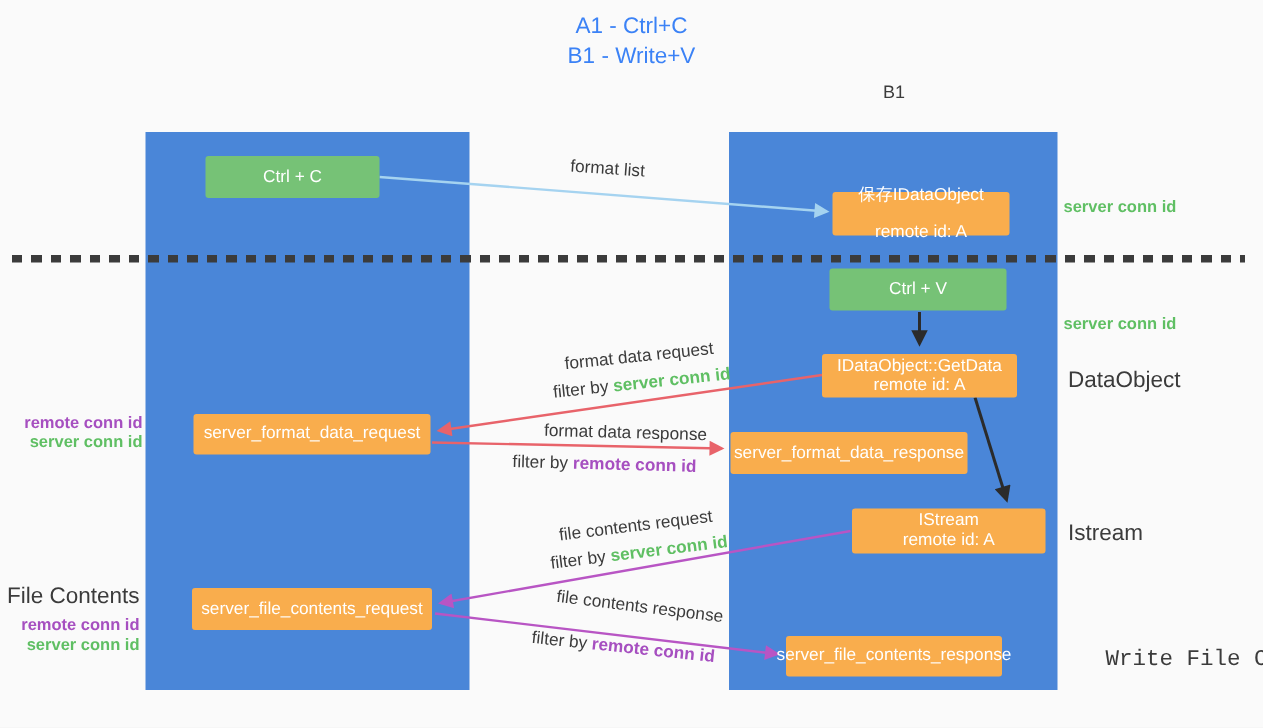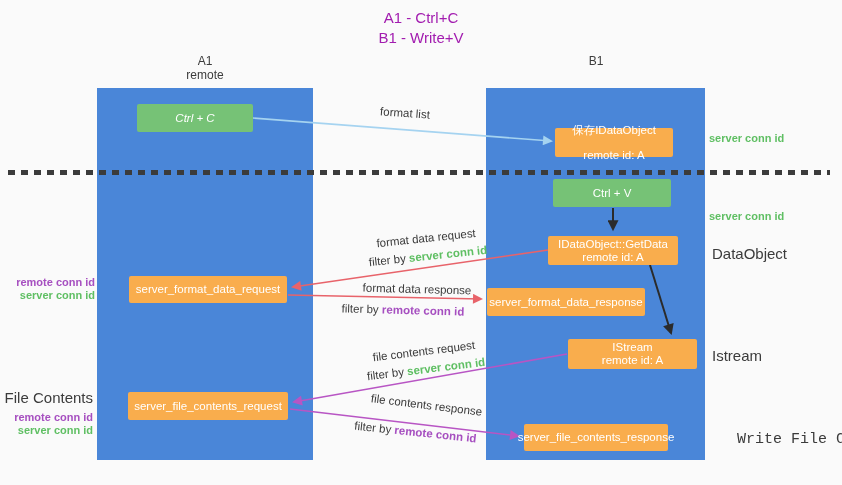--- a/index.html
+++ b/index.html
@@ -1,21 +1,21 @@
 <!DOCTYPE html>
 <html><head>
 <meta charset="utf-8">
 <style>
   html,body{margin:0;padding:0;background:#f4f4f4;}
   .canvas{
     position:relative;width:842px;height:485px;background:#fafafa;
     font-family:"Liberation Sans",sans-serif;color:#3b3b3b;overflow:hidden;
   }
   .title{position:absolute;left:331px;top:8px;width:180px;text-align:center;
-    font-size:15px;line-height:20px;color:#a21caf;}
+    font-size:15px;line-height:20px;color:#3b82f6;}
   .lane{position:absolute;top:88px;height:372px;background:#4a86d8;}
   .lane-left{left:97px;width:216px;}
   .lane-right{left:486px;width:219px;}
   .lane-header{position:absolute;top:54px;width:120px;text-align:center;
     font-size:12px;line-height:14px;color:#3c3c3c;}
   .hdr-left{left:145px;}
   .hdr-right{left:536px;}
   .node{position:absolute;display:flex;flex-direction:column;align-items:center;
     justify-content:center;color:#fff;font-size:11.5px;line-height:13px;
     border-radius:2px;text-align:center;}
@@ -34,24 +34,20 @@
 </head>
 <body>
 
 <div class="canvas">
 
   <div class="title">
     <div>A1 - Ctrl+C</div>
     <div>B1 - Write+V</div>
   </div>
 
-  <div class="lane-header hdr-left">
-    <div>A1</div>
-    <div>remote</div>
-  </div>
   <div class="lane-header hdr-right">
     <div>B1</div>
   </div>
 
   <div class="lane lane-left"></div>
   <div class="lane lane-right"></div>
 
   <div class="sep"></div>
 
   <svg class="arrows" width="842" height="485" viewBox="0 0 842 485">
@@ -71,21 +67,21 @@
     </defs>
     <line x1="253" y1="118" x2="551" y2="141" stroke="#a5d3f0" stroke-width="1.6" marker-end="url(#mk-blue)"></line>
     <line x1="613" y1="208" x2="613" y2="229" stroke="#2b2b2b" stroke-width="2" marker-end="url(#mk-black)"></line>
     <line x1="650" y1="265" x2="671" y2="333" stroke="#2b2b2b" stroke-width="2" marker-end="url(#mk-black)"></line>
     <line x1="548" y1="250" x2="293" y2="287" stroke="#e8636a" stroke-width="1.6" marker-end="url(#mk-red)"></line>
     <line x1="288" y1="295" x2="481" y2="299" stroke="#e8636a" stroke-width="1.6" marker-end="url(#mk-red)"></line>
     <line x1="567" y1="354" x2="294" y2="402" stroke="#b855c4" stroke-width="1.6" marker-end="url(#mk-purple)"></line>
     <line x1="290" y1="409" x2="518" y2="436" stroke="#b855c4" stroke-width="1.6" marker-end="url(#mk-purple)"></line>
   </svg>
 
-  <div class="node green-node" style="left:137px;top:104px;width:116px;height:28px;font-style:italic;">
+  <div class="node green-node" style="left:137px;top:104px;width:116px;height:28px;">
     <span>Ctrl + C</span>
   </div>
   <div class="node orange-node" style="left:129px;top:276px;width:158px;height:27px;">
     <span>server_format_data_request</span>
   </div>
   <div class="node orange-node" style="left:128px;top:392px;width:160px;height:28px;">
     <span>server_file_contents_request</span>
   </div>
 
   <div class="node orange-node" style="left:555px;top:128px;width:118px;height:29px;gap:12px;">

